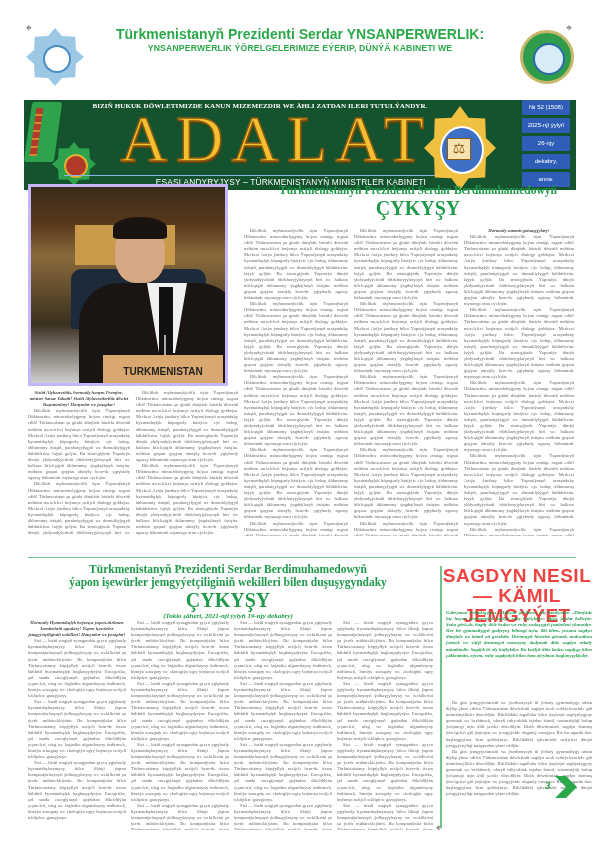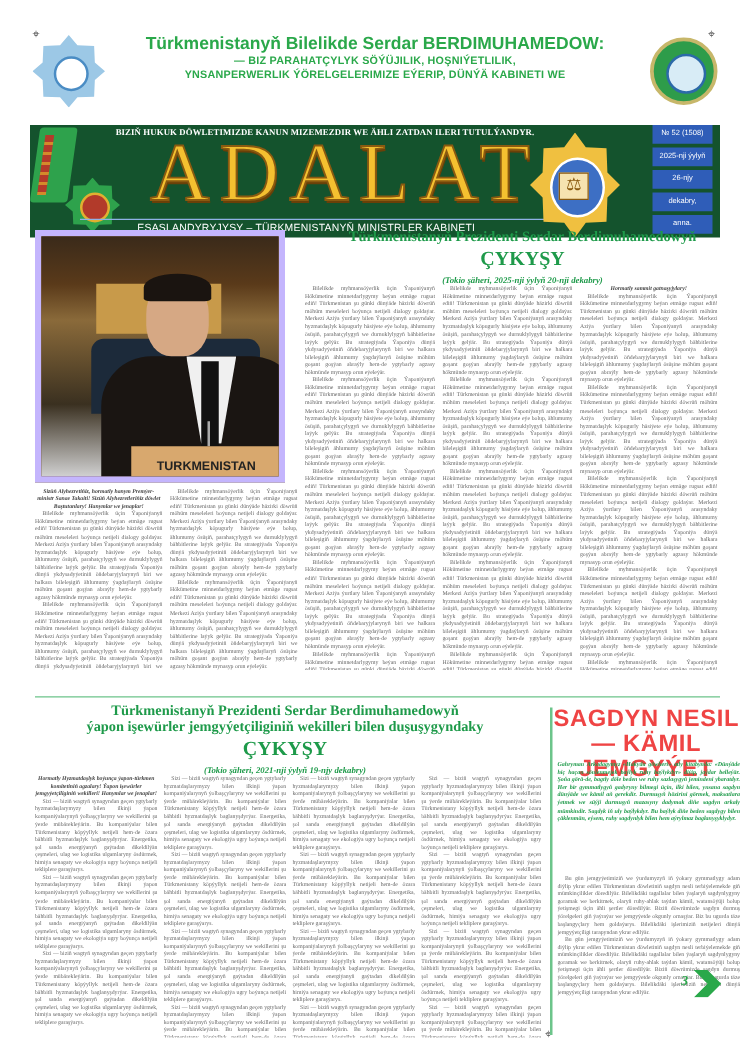--- a/index.html
+++ b/index.html
@@ -14,63 +14,62 @@
 .quote{position:absolute;left:64px;right:64px;top:0;text-align:center;font-family:"Liberation Sans",sans-serif;font-weight:bold;color:#2aa84a}
 .quote .q1{font-size:14px;line-height:17px}
 .quote .q2{font-size:8.6px;line-height:11px;letter-spacing:.2px}
 .mast{position:absolute;left:24px;top:100px;width:552px;height:90px;background:#14532d}
 .motto{position:absolute;left:40px;right:120px;top:2px;text-align:center;color:#fff;font-size:7px;font-weight:bold;letter-spacing:.1px}
 .flag{position:absolute;left:4px;top:2px;width:30px;height:60px;background:#2ea24c;transform:skew(-8deg);border-radius:3px}
 .flag::before{content:"";position:absolute;left:5px;top:6px;width:7px;height:48px;background:repeating-linear-gradient(#b43a2a 0 6px,#d48a2a 6px 8px)}
 .star{position:absolute;left:28px;top:42px;width:44px;height:44px;background:#2ea24c;clip-path:polygon(50% 0,62% 14%,85% 15%,86% 38%,100% 50%,86% 62%,85% 85%,62% 86%,50% 100%,38% 86%,15% 85%,14% 62%,0 50%,14% 38%,15% 15%,38% 14%)}
 .star::after{content:"";position:absolute;left:12px;top:12px;width:20px;height:20px;border-radius:50%;background:#b23a2a;border:2px solid #e0b030}
 .title{position:absolute;left:96px;top:6px;width:280px;text-align:left;font-family:"Liberation Serif",serif;font-weight:normal;font-size:66px;letter-spacing:8px;line-height:66px;color:#f4c030;-webkit-text-stroke:1.5px #8a5a10;text-shadow:1px 2px 0 #6a4008}
-.sub{position:absolute;left:40px;right:150px;bottom:3px;text-align:center;color:#fff;font-family:"Liberation Sans",sans-serif;font-size:8.3px;letter-spacing:.2px}
+.sub{position:absolute;left:40px;right:150px;bottom:3px;text-align:right;color:#fff;font-family:"Liberation Sans",sans-serif;font-size:8.3px;letter-spacing:.2px}
 .subline{position:absolute;left:40px;right:134px;bottom:14px;height:1px;background:#8fb2e6}
 .seal{position:absolute;left:400px;top:6px;width:72px;height:84px;background:#f0c040;clip-path:polygon(50% 0,62% 14%,85% 15%,86% 38%,100% 50%,86% 62%,85% 85%,62% 86%,50% 100%,38% 86%,15% 85%,14% 62%,0 50%,14% 38%,15% 15%,38% 14%)}
 .seal::after{content:"";position:absolute;left:16px;top:20px;width:40px;height:44px;border-radius:50%;background:#3d6fc4;border:2px solid #fff}
 .scales{position:absolute;left:423px;top:38px;width:24px;height:22px;background:#f6e3b0;border:1px solid #8a5a10;color:#8a5a10;font-size:14px;text-align:center;line-height:20px;z-index:2}
 .issue{position:absolute;right:6px;top:0;width:48px}
 .issue div{height:15px;margin-bottom:3px;background:#2f5db8;color:#fff;font-family:"Liberation Sans",sans-serif;font-size:6px;text-align:center;line-height:15px}
-.photo{position:absolute;left:28px;top:184px;width:200px;height:202px;background:#6d4d2a;border:5px solid #c4b5fd;overflow:hidden}
+.photo{position:absolute;left:28px;top:184px;width:200px;height:202px;background:#6d4d2a;border:3px solid #c4b5fd;overflow:hidden}
 .photo .bg1{position:absolute;left:0;top:0;width:100%;height:100%;background:linear-gradient(#3a2a1a 0,#5a3a1a 20%,#8a6a3a 35%,#3a3020 70%,#d0d0d0 100%)}
 .photo .panel{position:absolute;left:44px;top:38px;width:100px;height:40px;background:#c89a4a}
 .photo .chair{position:absolute;left:40px;top:82px;width:135px;height:60px;background:#1c2a3a;border-radius:10px 10px 0 0}
 .photo .head{position:absolute;left:84px;top:34px;width:50px;height:62px;border-radius:45% 45% 40% 40%;background:#d6a884}
 .photo .hair{position:absolute;left:82px;top:30px;width:54px;height:22px;border-radius:50% 50% 10% 10%;background:#1a1410}
 .photo .suit{position:absolute;left:48px;top:96px;width:160px;height:110px;background:#1a1512;border-radius:40px 40px 0 0}
 .photo .shirt{position:absolute;left:116px;top:96px;width:40px;height:70px;background:#f0f0f0;clip-path:polygon(0 0,100% 0,70% 100%,30% 100%)}
 .photo .tie{position:absolute;left:128px;top:100px;width:14px;height:80px;background:#111}
 .photo .plaque{position:absolute;left:72px;top:168px;width:120px;height:34px;background:#d8a86e;font-family:"Liberation Sans",sans-serif;font-weight:bold;font-size:10px;text-align:center;line-height:34px;color:#222}
 .photo .mic{position:absolute;left:133px;top:148px;width:2px;height:20px;background:#aaa}
 .head1{position:absolute;left:248px;top:184px;width:340px;text-align:center;color:#1e9a4a;font-weight:bold}
 .head1 .h{font-size:11.5px;line-height:13px}
-.head1 .big{font-size:16px;line-height:22px}
+.head1 .big{font-size:20px;line-height:22px}
 .head1 .d{font-style:italic;font-size:7px;line-height:10px}
 .col{position:absolute;font-size:4.6px;line-height:6.1px;color:#666;text-align:justify;overflow:hidden}
 .col p{text-indent:6px}
 .col .ital{font-style:italic;font-weight:bold;text-align:center;text-indent:0;color:#444}
 .rule{position:absolute;background:#6cc48a}
 .sn{position:absolute;left:442px;top:566px;width:150px;text-align:center;font-family:"Liberation Sans",sans-serif;font-weight:bold;font-size:19px;line-height:20px;color:#ef4444;letter-spacing:.5px}
 .snlead{position:absolute;left:446px;top:610px;width:146px;font-size:4.8px;line-height:6.1px;color:#1e9a4a;font-style:italic;font-weight:bold;text-align:justify}
 .pg{position:absolute;left:555px;top:776px;width:22px;height:22px;background:#2aa84a;clip-path:polygon(0 0,50% 0,100% 50%,50% 100%,0 100%,50% 50%)}
 .pgn{position:absolute;left:545px;top:779px;color:#2aa84a;font-weight:bold;font-style:italic;font-size:11px}
 </style>
 </head>
 <body>
 
 <span class="reg" style="left:26px;top:22px">⌖</span>
 <span class="reg" style="right:28px;top:22px">⌖</span>
 <span class="reg" style="left:436px;top:822px">⌖</span>
 
 <div class="top">
   <div class="emb l"></div>
   <div class="quote">
-    <div class="q1">Türkmenistanyň Bilelikde Serdar BERDIMUHAMEDOW:</div>
-    <div class="q2">— BIZ PARAHATÇYLYK SÖÝÜJILIK, HOŞNIÝETLILIK,</div>
+    <div class="q1">Türkmenistanyň Prezidenti Serdar YNSANPERWERLIK:</div>
     <div class="q2">YNSANPERWERLIK ÝÖRELGELERIMIZE EÝERIP, DÜNÝÄ KABINETI WE</div>
   </div>
   <div class="emb r"></div>
 </div>
 
 <div class="mast">
   <div class="flag"></div>
   <div class="star"></div>
   <div class="motto">BIZIŇ HUKUK DÖWLETIMIZDE KANUN MIZEMEZDIR WE ÄHLI ZATDAN ILERI TUTULÝANDYR.</div>
   <div class="title">ADALAT</div>
@@ -96,21 +95,20 @@
     <div class="tie"></div>
   <div class="head"></div>
     <div class="hair"></div>
     <div class="mic"></div>
   <div class="plaque">TURKMENISTAN</div>
 </div>
 
 <div class="head1">
   <div class="h">Türkmenistanyň Prezidenti Serdar Berdimuhamedowyň</div>
   <div class="big">ÇYKYŞY</div>
-  <div class="d">(Tokio şäheri, 2025-nji ýylyň 20-nji dekabry)</div>
 </div>
 
 <div class="col" style="left:28px;top:390px;width:102px;height:146px">
   <p class="ital">Sizüň Alyhezretiňiz, hormatly hanym Premýer-ministr Sanae Takaiti! Sizüň Alyhezretleriňiz döwlet Baştutanlary! Hanymlar we jenaplar!</p>
   <p>Bilelikde myhmansöýerlik üçin Ýaponiýanyň Hökümetine minnetdarlygymy beýan etmäge rugsat ediň! Türkmenistan şu günki dünýäde häzirki döwrüň möhüm meseleleri boýunça netijeli dialogy goldaýar. Merkezi Aziýa ýurtlary bilen Ýaponiýanyň arasyndaky hyzmatdaşlyk köpugurly häsiýete eýe bolup, ählumumy ösüşiň, parahatçylygyň we durnuklylygyň bähbitlerine laýyk gelýär. Bu strategiýada Ýaponiýa dünýä ykdysadyýetiniň öňdebaryjylarynyň biri we halkara bileleşigiň ählumumy ýagdaýlaryň ösüşine möhüm goşant goşýan abraýly hem-de ygtybarly agzasy hökmünde mynasyp orun eýeleýär.</p>
   <p>Bilelikde myhmansöýerlik üçin Ýaponiýanyň Hökümetine minnetdarlygymy beýan etmäge rugsat ediň! Türkmenistan şu günki dünýäde häzirki döwrüň möhüm meseleleri boýunça netijeli dialogy goldaýar. Merkezi Aziýa ýurtlary bilen Ýaponiýanyň arasyndaky hyzmatdaşlyk köpugurly häsiýete eýe bolup, ählumumy ösüşiň, parahatçylygyň we durnuklylygyň bähbitlerine laýyk gelýär. Bu strategiýada Ýaponiýa dünýä ykdysadyýetiniň öňdebaryjylarynyň biri we halkara bileleşigiň ählumumy ýagdaýlaryň ösüşine möhüm goşant goşýan abraýly hem-de ygtybarly agzasy hökmünde mynasyp orun eýeleýär.</p>
 </div>
 <div class="col" style="left:136px;top:390px;width:102px;height:146px">
     <p>Bilelikde myhmansöýerlik üçin Ýaponiýanyň Hökümetine minnetdarlygymy beýan etmäge rugsat ediň! Türkmenistan şu günki dünýäde häzirki döwrüň möhüm meseleleri boýunça netijeli dialogy goldaýar. Merkezi Aziýa ýurtlary bilen Ýaponiýanyň arasyndaky hyzmatdaşlyk köpugurly häsiýete eýe bolup, ählumumy ösüşiň, parahatçylygyň we durnuklylygyň bähbitlerine laýyk gelýär. Bu strategiýada Ýaponiýa dünýä ykdysadyýetiniň öňdebaryjylarynyň biri we halkara bileleşigiň ählumumy ýagdaýlaryň ösüşine möhüm goşant goşýan abraýly hem-de ygtybarly agzasy hökmünde mynasyp orun eýeleýär.</p>
     <p>Bilelikde myhmansöýerlik üçin Ýaponiýanyň Hökümetine minnetdarlygymy beýan etmäge rugsat ediň! Türkmenistan şu günki dünýäde häzirki döwrüň möhüm meseleleri boýunça netijeli dialogy goldaýar. Merkezi Aziýa ýurtlary bilen Ýaponiýanyň arasyndaky hyzmatdaşlyk köpugurly häsiýete eýe bolup, ählumumy ösüşiň, parahatçylygyň we durnuklylygyň bähbitlerine laýyk gelýär. Bu strategiýada Ýaponiýa dünýä ykdysadyýetiniň öňdebaryjylarynyň biri we halkara bileleşigiň ählumumy ýagdaýlaryň ösüşine möhüm goşant goşýan abraýly hem-de ygtybarly agzasy hökmünde mynasyp orun eýeleýär.</p>

